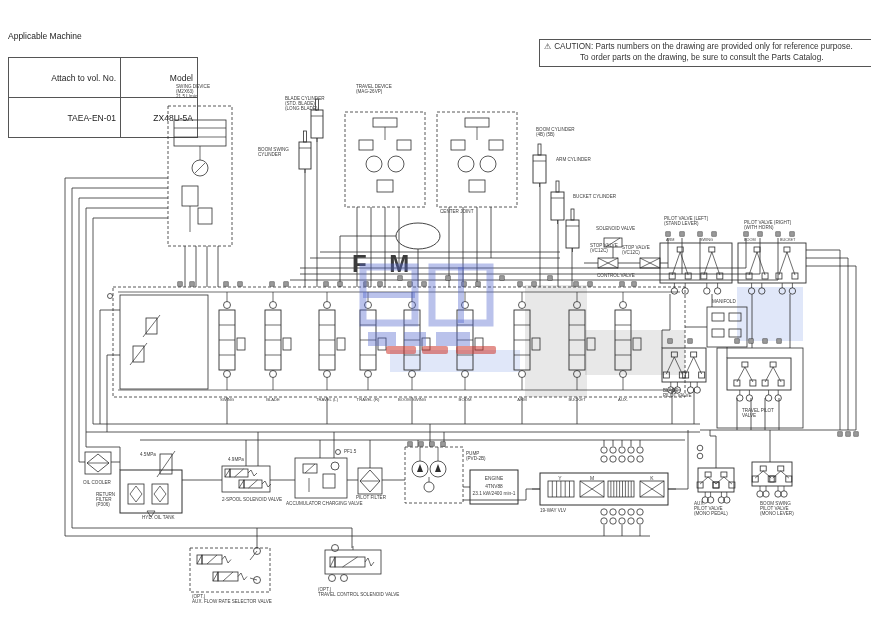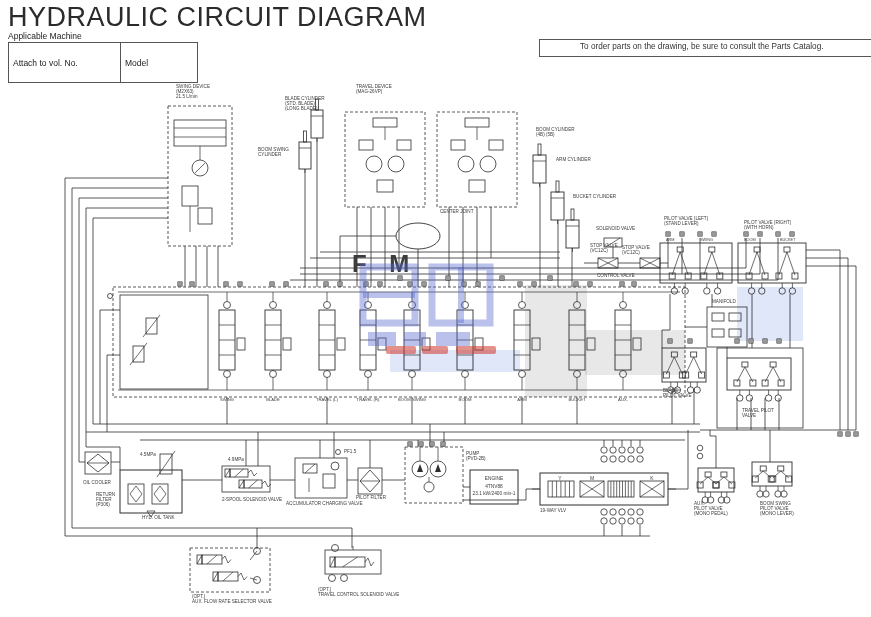--- a/index.html
+++ b/index.html
@@ -1,51 +1,57 @@
 <!DOCTYPE html>
 <html><head>
 <meta charset="utf-8">
 <style>
   html,body{margin:0;padding:0;background:#fff;}
   .page{position:relative;width:871px;height:617px;background:#ffffff;
         font-family:"Liberation Sans",sans-serif;color:#222;overflow:hidden;}
   .title{position:absolute;left:8px;top:2px;font-size:27px;letter-spacing:.5px;
          color:#2b2b2b;font-weight:400;white-space:nowrap;}
   .machine{position:absolute;left:8px;top:31px;font-size:8.5px;color:#222;}
-  .machine .cap{margin-bottom:1px;}
+  .machine .cap{margin-bottom:16px;}
   .machine table{border-collapse:collapse;}
   .machine td,.machine th{border:1px solid #555;padding:13px 4px;font-size:8.5px;
-         font-weight:400;text-align:left;height:13px;white-space:nowrap;}
+         font-weight:400;text-align:right;height:13px;white-space:nowrap;}
   .machine .c1{width:103px;} .machine .c2{width:68px;}
   .caution{position:absolute;left:539px;top:39px;width:328px;border:1px solid #555;
          font-size:8.2px;color:#333;padding:2px 4px 3px 4px;line-height:1.3;background:#fff;}
   .caution .warn{font-size:8px;margin-right:3px;}
   .caution .cl2{margin-left:36px;}
   svg.diagram{position:absolute;left:0;top:0;width:871px;height:617px;}
   svg text{font-family:"Liberation Sans",sans-serif;fill:#3c3c3c;}
 </style>
 </head>
 <body>
 
 <div class="page">
-  <div class="title">HYDRAULIC CIRCUIT DIAGRAM</div>
 
   <div class="machine">
     <div class="cap">Applicable Machine</div>
     <table>
       <tbody>
       <tr>
         <th class="c1">Attach to vol. No.</th>
         <th class="c2">Model</th>
       </tr>
+      <tr>
+        <td>TAEA-EN-01</td>
+        <td>ZX48U-5A</td>
+      </tr>
       </tbody>
     </table>
   </div>
 
   <div class="caution">
+    <div class="cl1">
+      <span class="warn">⚠</span><span>CAUTION: Parts numbers on the drawing are provided only for reference purpose.</span>
+    </div>
     <div class="cl2">To order parts on the drawing, be sure to consult the Parts Catalog.</div>
   </div>
 
   <svg class="diagram" id="diagram-svg" viewBox="0 0 871 617">
       <g>
         <rect x="525" y="285" width="62" height="112" fill="rgba(125,125,125,0.18)"></rect>
         <rect x="585" y="330" width="100" height="45" fill="rgba(125,125,125,0.18)"></rect>
         <rect x="737" y="287" width="66" height="54" fill="rgba(130,160,230,0.25)"></rect>
         <rect x="390" y="350" width="130" height="22" fill="rgba(130,160,230,0.25)"></rect>
       </g>

